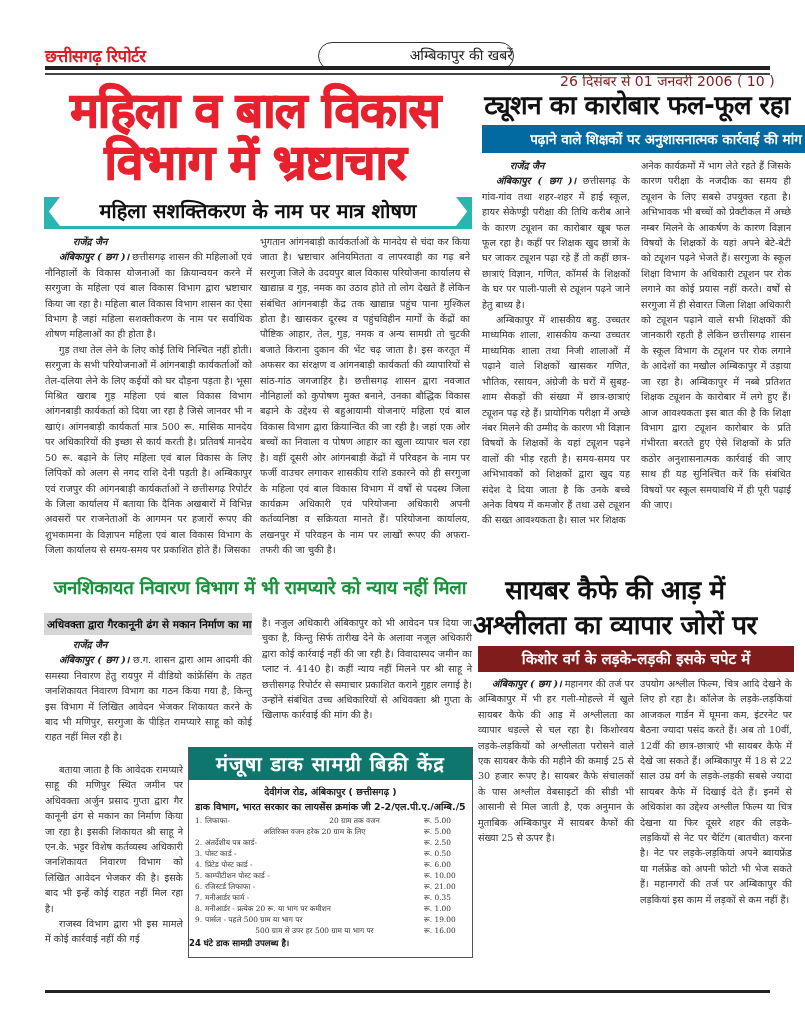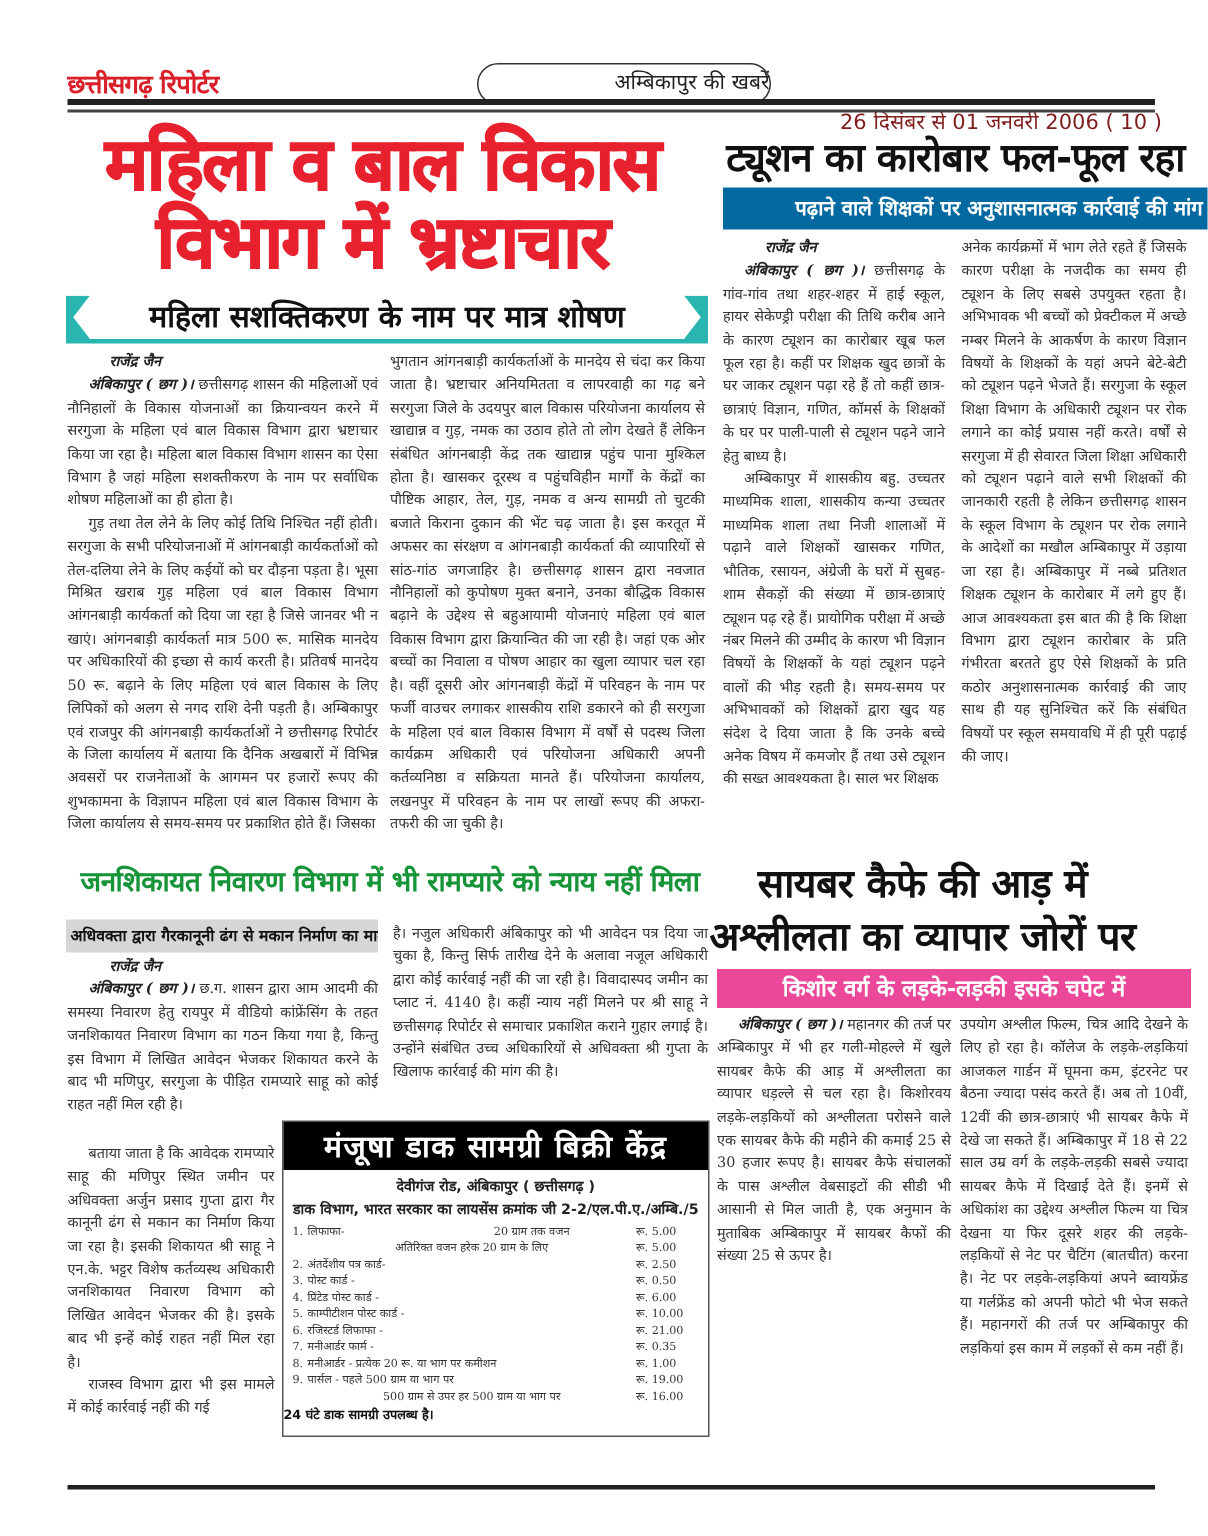--- a/index.html
+++ b/index.html
@@ -33,34 +33,34 @@
   
   .tu-hl { left: 482px; top: 86px; width: 310px; text-align: center; font-size: 26px; font-weight: bold; color: #111; letter-spacing: -0.5px; }
   .tu-sub { left: 482px; top: 125px; width: 368px; height: 28px; background: #0369a1; color: #fff; text-align: center; font-size: 13.5px; line-height: 28px; font-weight: bold; }
 
   
   .green-hl { left: 40px; top: 574px; width: 440px; text-align: center; font-size: 18.5px; font-weight: bold; color: #169438; letter-spacing: -0.3px; }
   .grey-sub { left: 44px; top: 613px; width: 208px; height: 22px; background: #d6d6d6; font-size: 10.5px; line-height: 22px; padding-left: 3px; font-weight: bold; color: #111; white-space: nowrap; overflow: hidden; }
 
   
   .po-box { left: 188px; top: 747px; width: 285px; height: 211px; border: 1.5px solid #555; }
-  .po-title { height: 32px; background: #000000; color: #fff; text-align: center; font-size: 20px; line-height: 32px; font-weight: bold; letter-spacing: 1px; }
+  .po-title { height: 32px; background: #0f766e; color: #fff; text-align: center; font-size: 20px; line-height: 32px; font-weight: bold; letter-spacing: 1px; }
   .po-line { text-align: center; font-size: 9.5px; line-height: 15px; color: #222; font-weight: bold; }
   .po-line.addr { margin-top: 4px; }
   .po-rates { margin: 1px 6px 0 6px; font-size: 7.4px; line-height: 11px; color: #333; font-family: "DejaVu Serif", serif; }
   .po-row { display: flex; }
   .po-row .n { width: 10px; }
   .po-row .it { flex: 1; }
   .po-row .cen { flex: 1; text-align: center; }
   .po-row .pr { width: 42px; }
   .po-foot { text-align: left; font-size: 8.5px; font-weight: bold; color: #111; margin-top: 1px; }
 
   
   .cy-hl { left: 456px; top: 573px; width: 318px; text-align: center; font-size: 26px; line-height: 35px; font-weight: bold; color: #111; letter-spacing: -0.3px; }
-  .cy-sub { left: 478px; top: 646px; width: 316px; height: 26px; background: #ec4899; color: #fff; text-align: center; font-size: 15px; line-height: 26px; font-weight: bold; }
+  .cy-sub { left: 478px; top: 646px; width: 316px; height: 26px; background: #7f1d1d; color: #fff; text-align: center; font-size: 15px; line-height: 26px; font-weight: bold; }
 
   .rule-bottom { left: 45px; top: 990px; width: 725px; height: 3px; background: #222; }
 </style>
 </head>
 <body>
 
 <div class="abs mast-brand">छत्तीसगढ़ रिपोर्टर</div>
 <div class="abs mast-section">अम्बिकापुर की खबरें</div>
 <div class="abs mast-date">26  दिसंबर से 01 जनवरी 2006  ( 10 )</div>
 <div class="abs rule-thick"></div>

